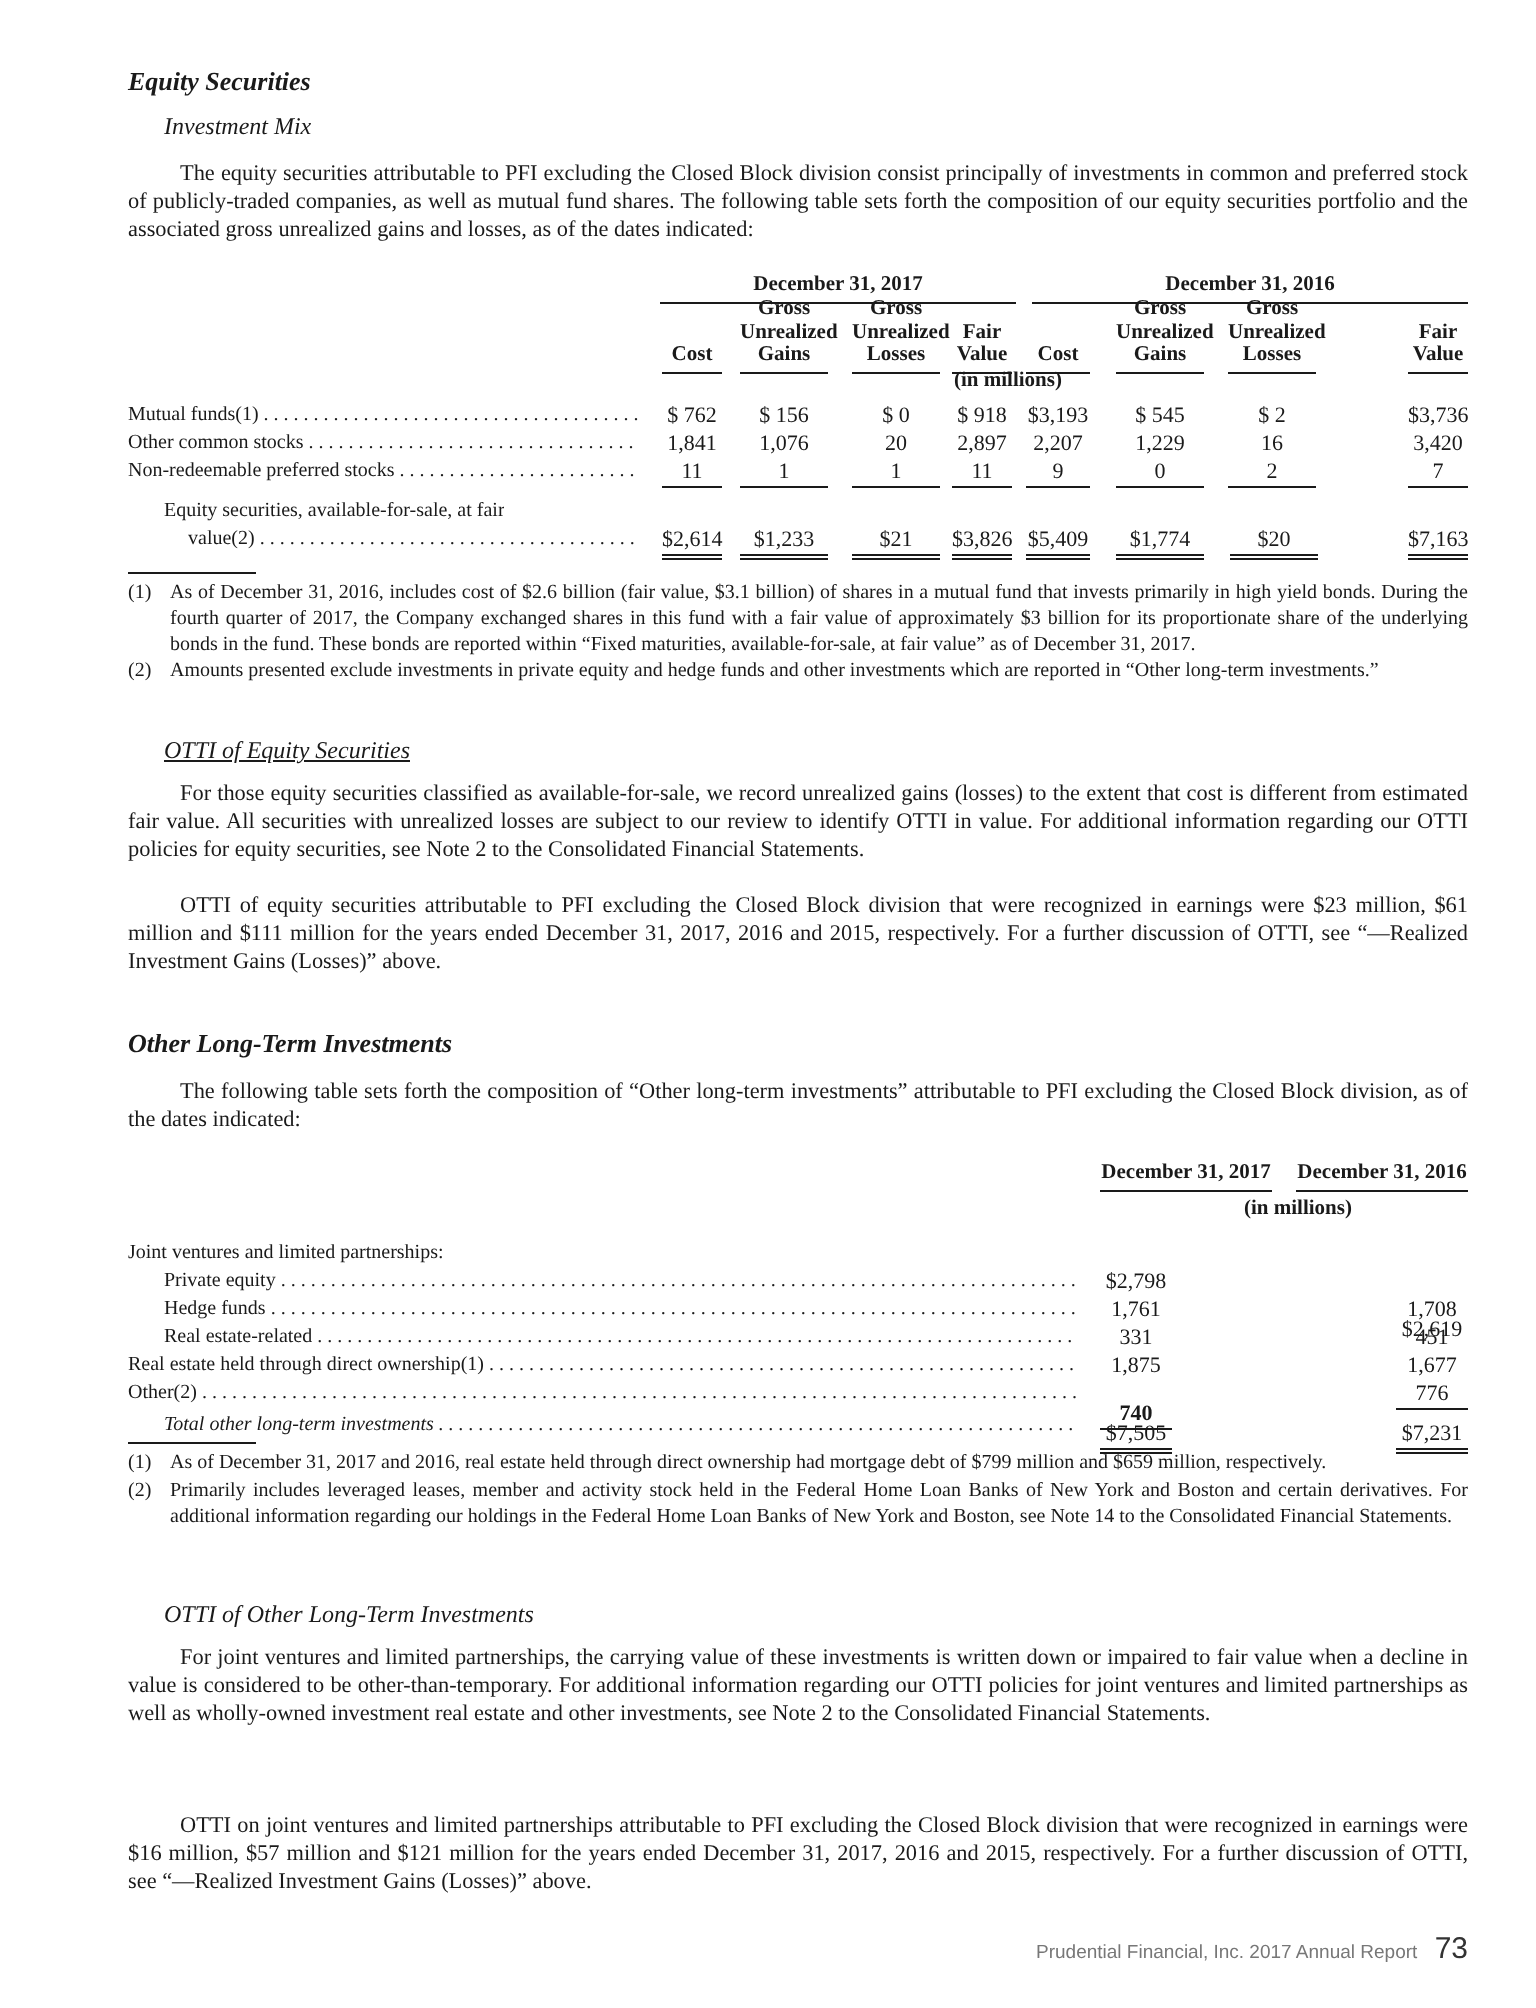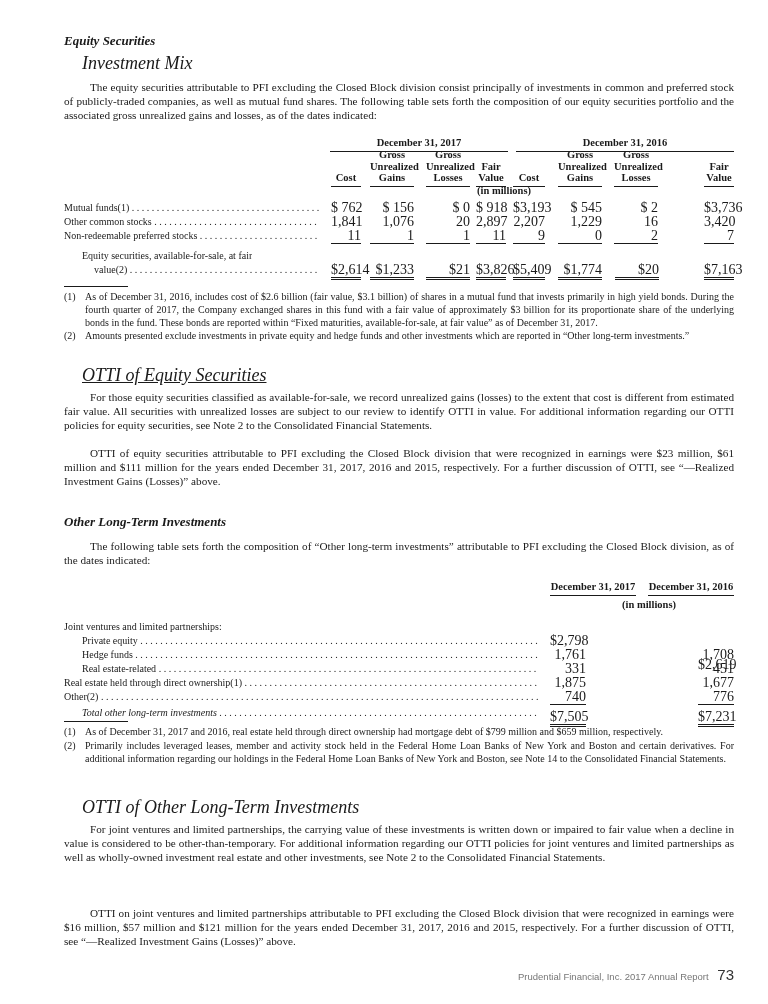--- a/index.html
+++ b/index.html
@@ -3,31 +3,31 @@
 <meta charset="utf-8">
 <style>
   html, body { margin: 0; padding: 0; background: #ffffff; }
   body {
     width: 768px; height: 1004px; position: relative; overflow: hidden;
     font-family: "Liberation Serif", "DejaVu Serif", serif;
     color: #1a1a1a; font-size: 11.2px; line-height: 14px;
   }
   .page { position: absolute; left: 64px; top: 0; width: 670px; }
   .h-section { position: absolute; font-weight: bold; font-style: italic; font-size: 13px; }
-  .h-sub { position: absolute; font-style: italic; font-size: 18px; left: 18px; }
+  .h-sub { position: absolute; font-style: italic; font-size: 12px; left: 18px; }
   .para { position: absolute; left: 0; width: 670px; text-align: justify; text-indent: 26px; font-size: 11.2px; line-height: 14px; }
 
   
   .tbl { position: absolute; left: 0; width: 670px; font-size: 10px; }
   .col-hdr { position: absolute; font-weight: bold; text-align: center; font-size: 10.5px; line-height: 11.5px; }
   .col-hdr .ul { display:block; border-bottom: 1.3px solid #1a1a1a; padding-bottom: 2px; }
   .grp-hdr { position: absolute; font-weight: bold; text-align: center; font-size: 10.5px; border-bottom: 1.3px solid #1a1a1a; padding-bottom: 1px; }
   .units { position: absolute; font-weight: bold; font-size: 10.5px; text-align: center; }
   .row-label { position: absolute; white-space: nowrap; overflow: hidden; font-size: 10px; }
-  .cell { position: absolute; text-align: right; white-space: nowrap; font-size: 14px; }
+  .cell { position: absolute; text-align: center; white-space: nowrap; font-size: 11px; }
   .cell.single { border-bottom: 1px solid #1a1a1a; }
   .cell.double { border-bottom: 3px double #1a1a1a; }
   .dots::after { content: " . . . . . . . . . . . . . . . . . . . . . . . . . . . . . . . . . . . . . . . . . . . . . . . . . . . . . . . . . . . . . . . . . . . . . . . . . . . . . . . . . . . . . . . . . . . . . . . . . . . . . . . . . . . . ."; }
   .fn-rule { position: absolute; left: 0; width: 64px; border-top: 1px solid #1a1a1a; }
   .fn { position: absolute; left: 0; width: 670px; font-size: 10px; line-height: 13px; text-align: justify; }
   .fn .num { position: absolute; left: 0; }
   .fn .txt { display: block; margin-left: 21px; }
   .footer { position: absolute; right: 34px; top: 968px; font-family: "Liberation Sans", "DejaVu Sans", sans-serif; color: #777; font-size: 9.5px; }
   .footer .pg { color: #333; font-size: 15px; margin-left: 6px; }
 </style>
@@ -159,21 +159,21 @@
         <div class="row-label dots" style="left: 18px; top: 68px; width: 457px;"><span>Hedge funds</span></div>
         <div class="cell" style="left: 486px; width: 36px; top: 68px;">1,761</div>
         <div class="cell" style="left: 634px; width: 36px; top: 68px;">1,708</div>
         <div class="row-label dots" style="left: 18px; top: 82px; width: 457px;"><span>Real estate-related</span></div>
         <div class="cell" style="left: 486px; width: 36px; top: 82px;">331</div>
         <div class="cell" style="left: 634px; width: 36px; top: 82px;">451</div>
         <div class="row-label dots" style="left: 0px; top: 96px; width: 475px;"><span>Real estate held through direct ownership(1)</span></div>
         <div class="cell" style="left: 486px; width: 36px; top: 96px;">1,875</div>
         <div class="cell" style="left: 634px; width: 36px; top: 96px;">1,677</div>
         <div class="row-label dots" style="left: 0px; top: 110px; width: 475px;"><span>Other(2)</span></div>
-        <div class="cell single" style="left: 486px; width: 36px; top: 110px;">740</div>
+        <div class="cell single" style="left: 486px; width: 36px; top: 120px; font-weight: bold;">740</div>
         <div class="cell single" style="left: 634px; width: 36px; top: 110px;">776</div>
         <div class="row-label dots" style="left: 18px; top: 126px; width: 457px; font-style: italic;"><span>Total other long-term investments</span></div>
         <div class="cell double" style="left: 486px; width: 36px; top: 130px;">$7,505</div>
         <div class="cell double" style="left: 634px; width: 36px; top: 130px;">$7,231</div>
       </div>
   </div>
 
   <div class="fn-rule" style="top:721px;"></div>
   <div class="fn" style="top:725px;">
     <span class="num">(1)</span>

